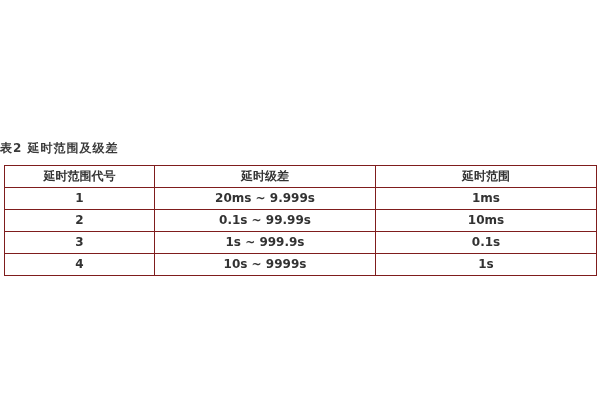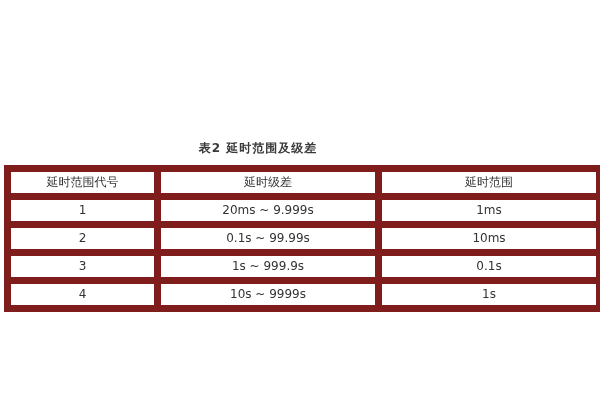--- a/index.html
+++ b/index.html
@@ -13,44 +13,43 @@
     font-family: "DejaVu Sans", "Liberation Sans", sans-serif;
     color: #333333;
     position: relative;
     overflow: hidden;
   }
   .doc-title {
     position: absolute;
     top: 140px;
     left: 0;
     width: 516px;
-    text-align: center;
     font-size: 12px;
     font-weight: bold;
     color: #3a3a3a;
     letter-spacing: 1px;
   }
   table.data-table {
     position: absolute;
     top: 165px;
     left: 4px;
     width: 592px;
     border-collapse: collapse;
     table-layout: fixed;
     font-size: 12px;
     color: #333333;
   }
   table.data-table th,
   table.data-table td {
-    border: 7px solid #7f1d1d;
+    border: 1px solid #7f1d1d;
     text-align: center;
     vertical-align: middle;
     height: 21px;
     padding: 0;
-    font-weight: normal;
+    font-weight: bold;
     line-height: 21px;
     white-space: nowrap;
     overflow: hidden;
     margin-left: 28px;
   }
   col.c1 { width: 150px; }
   col.c2 { width: 221px; }
   col.c3 { width: 221px; }
 </style>
 </head>

